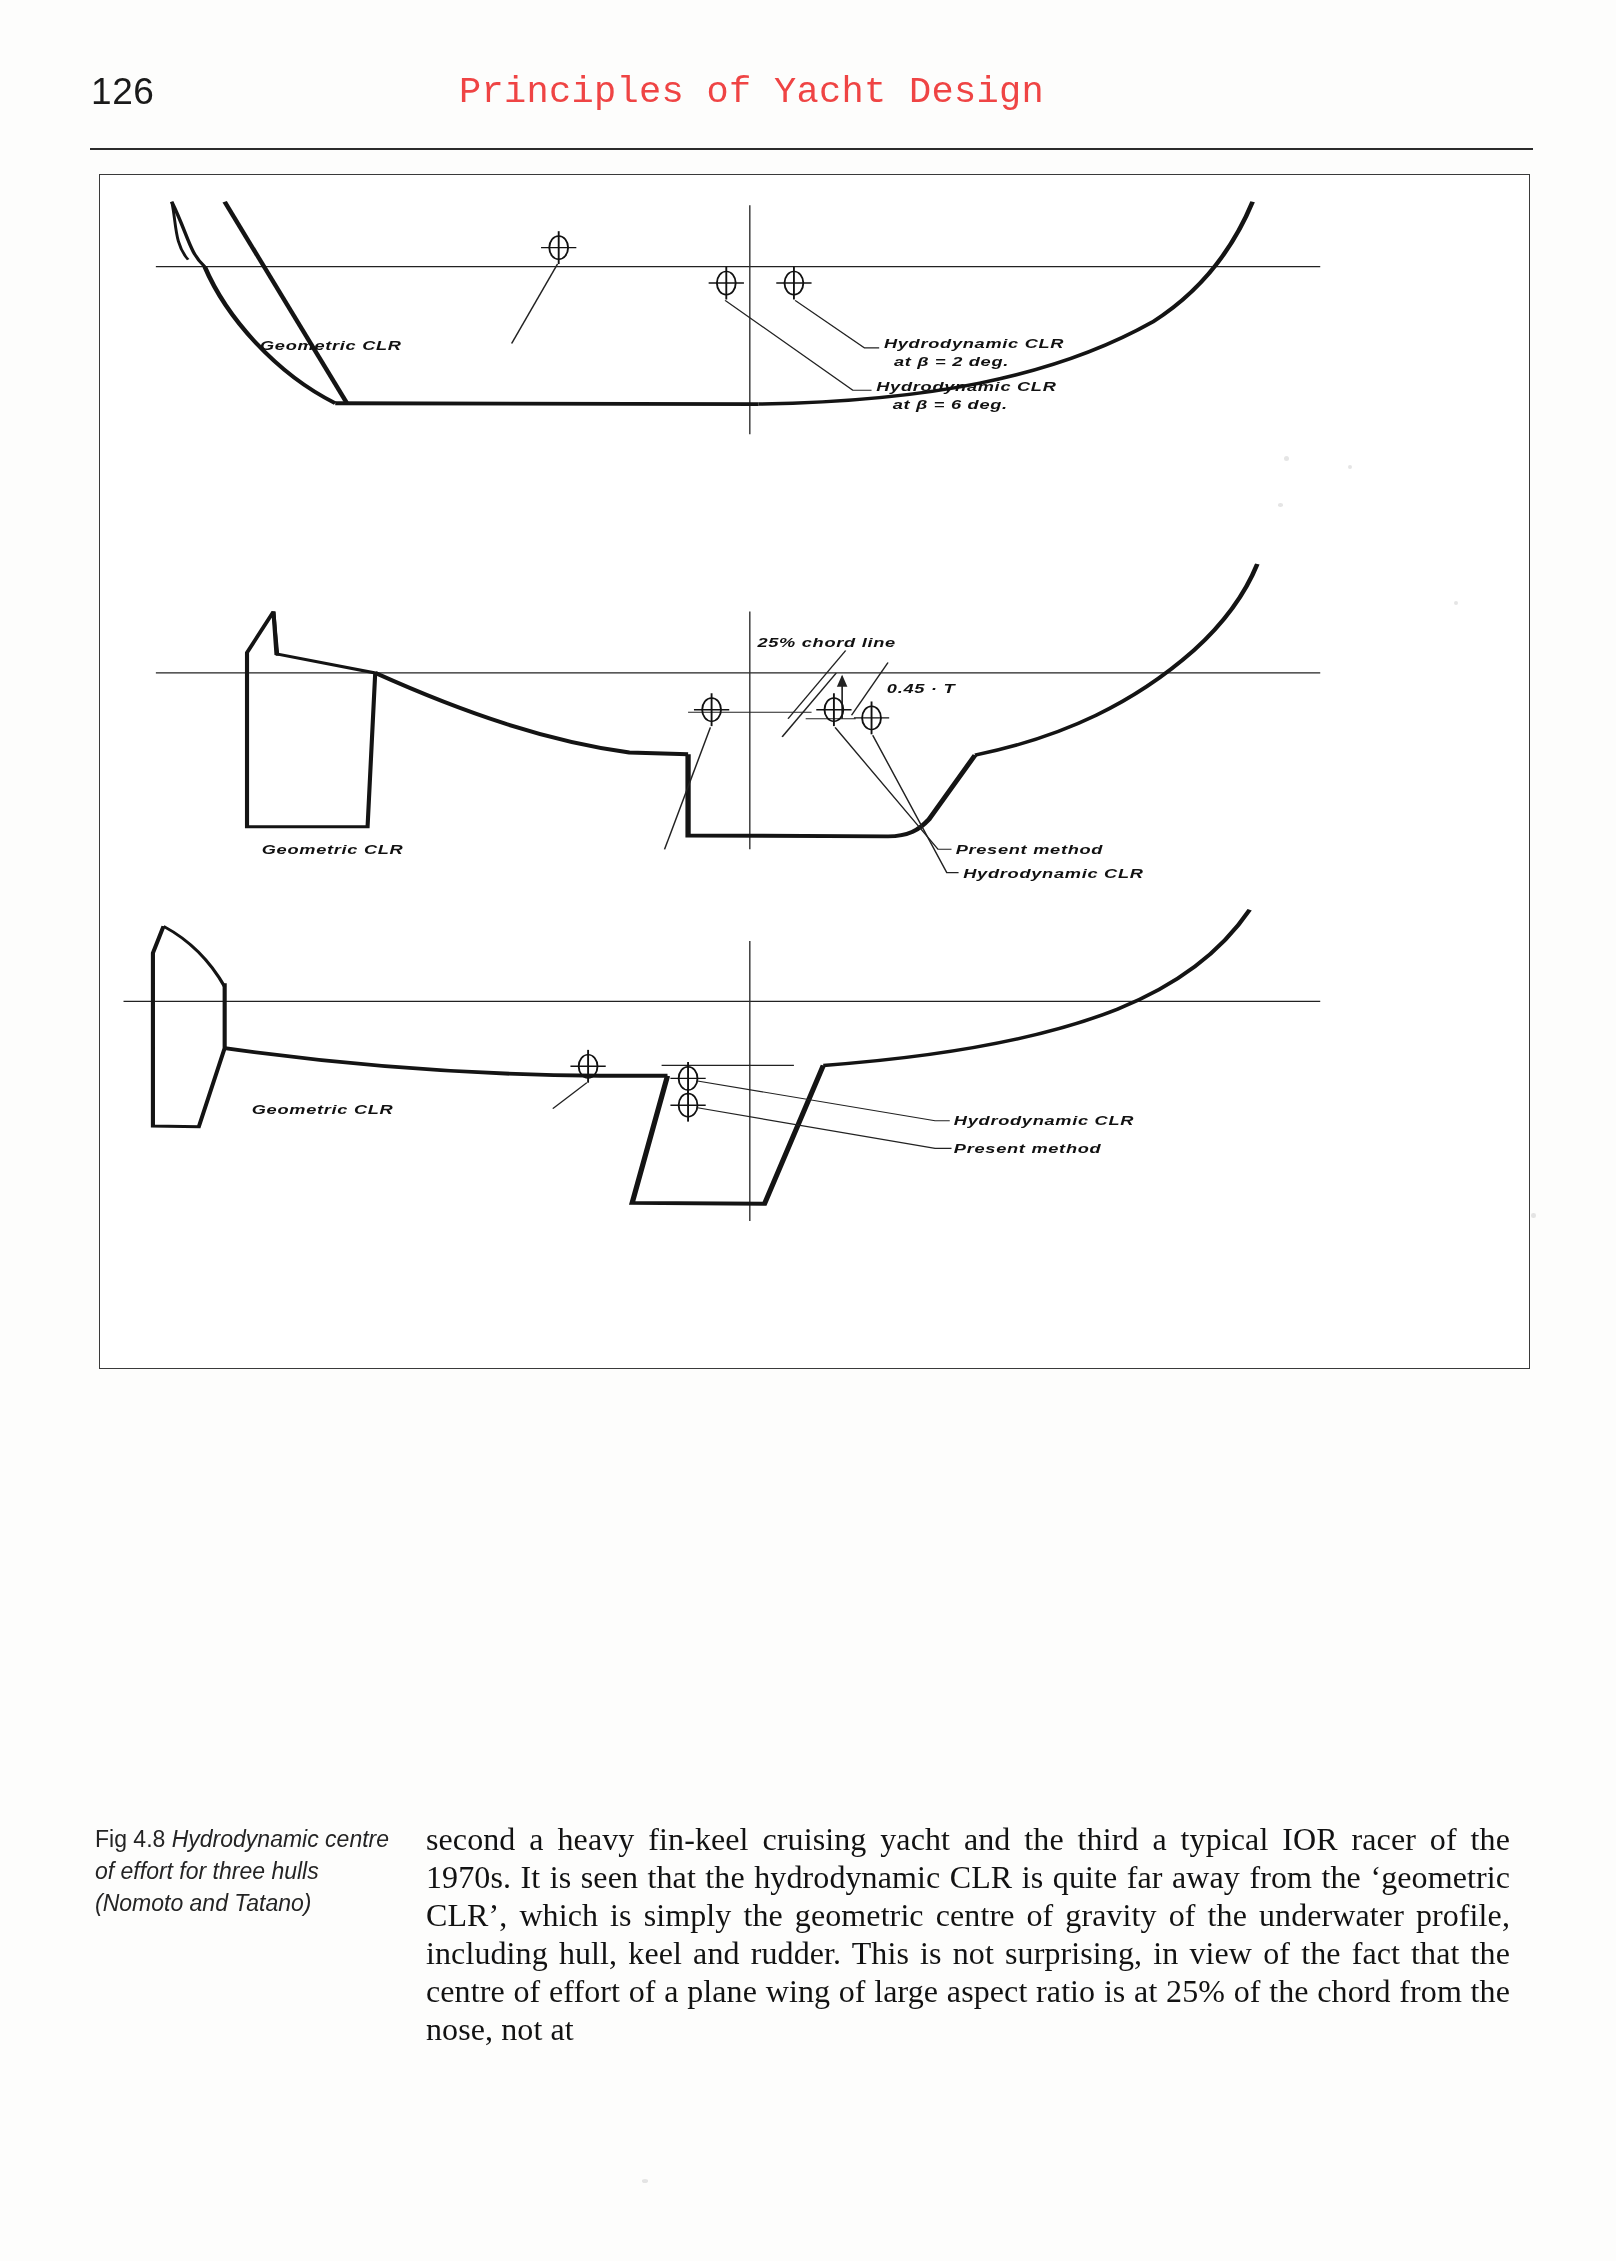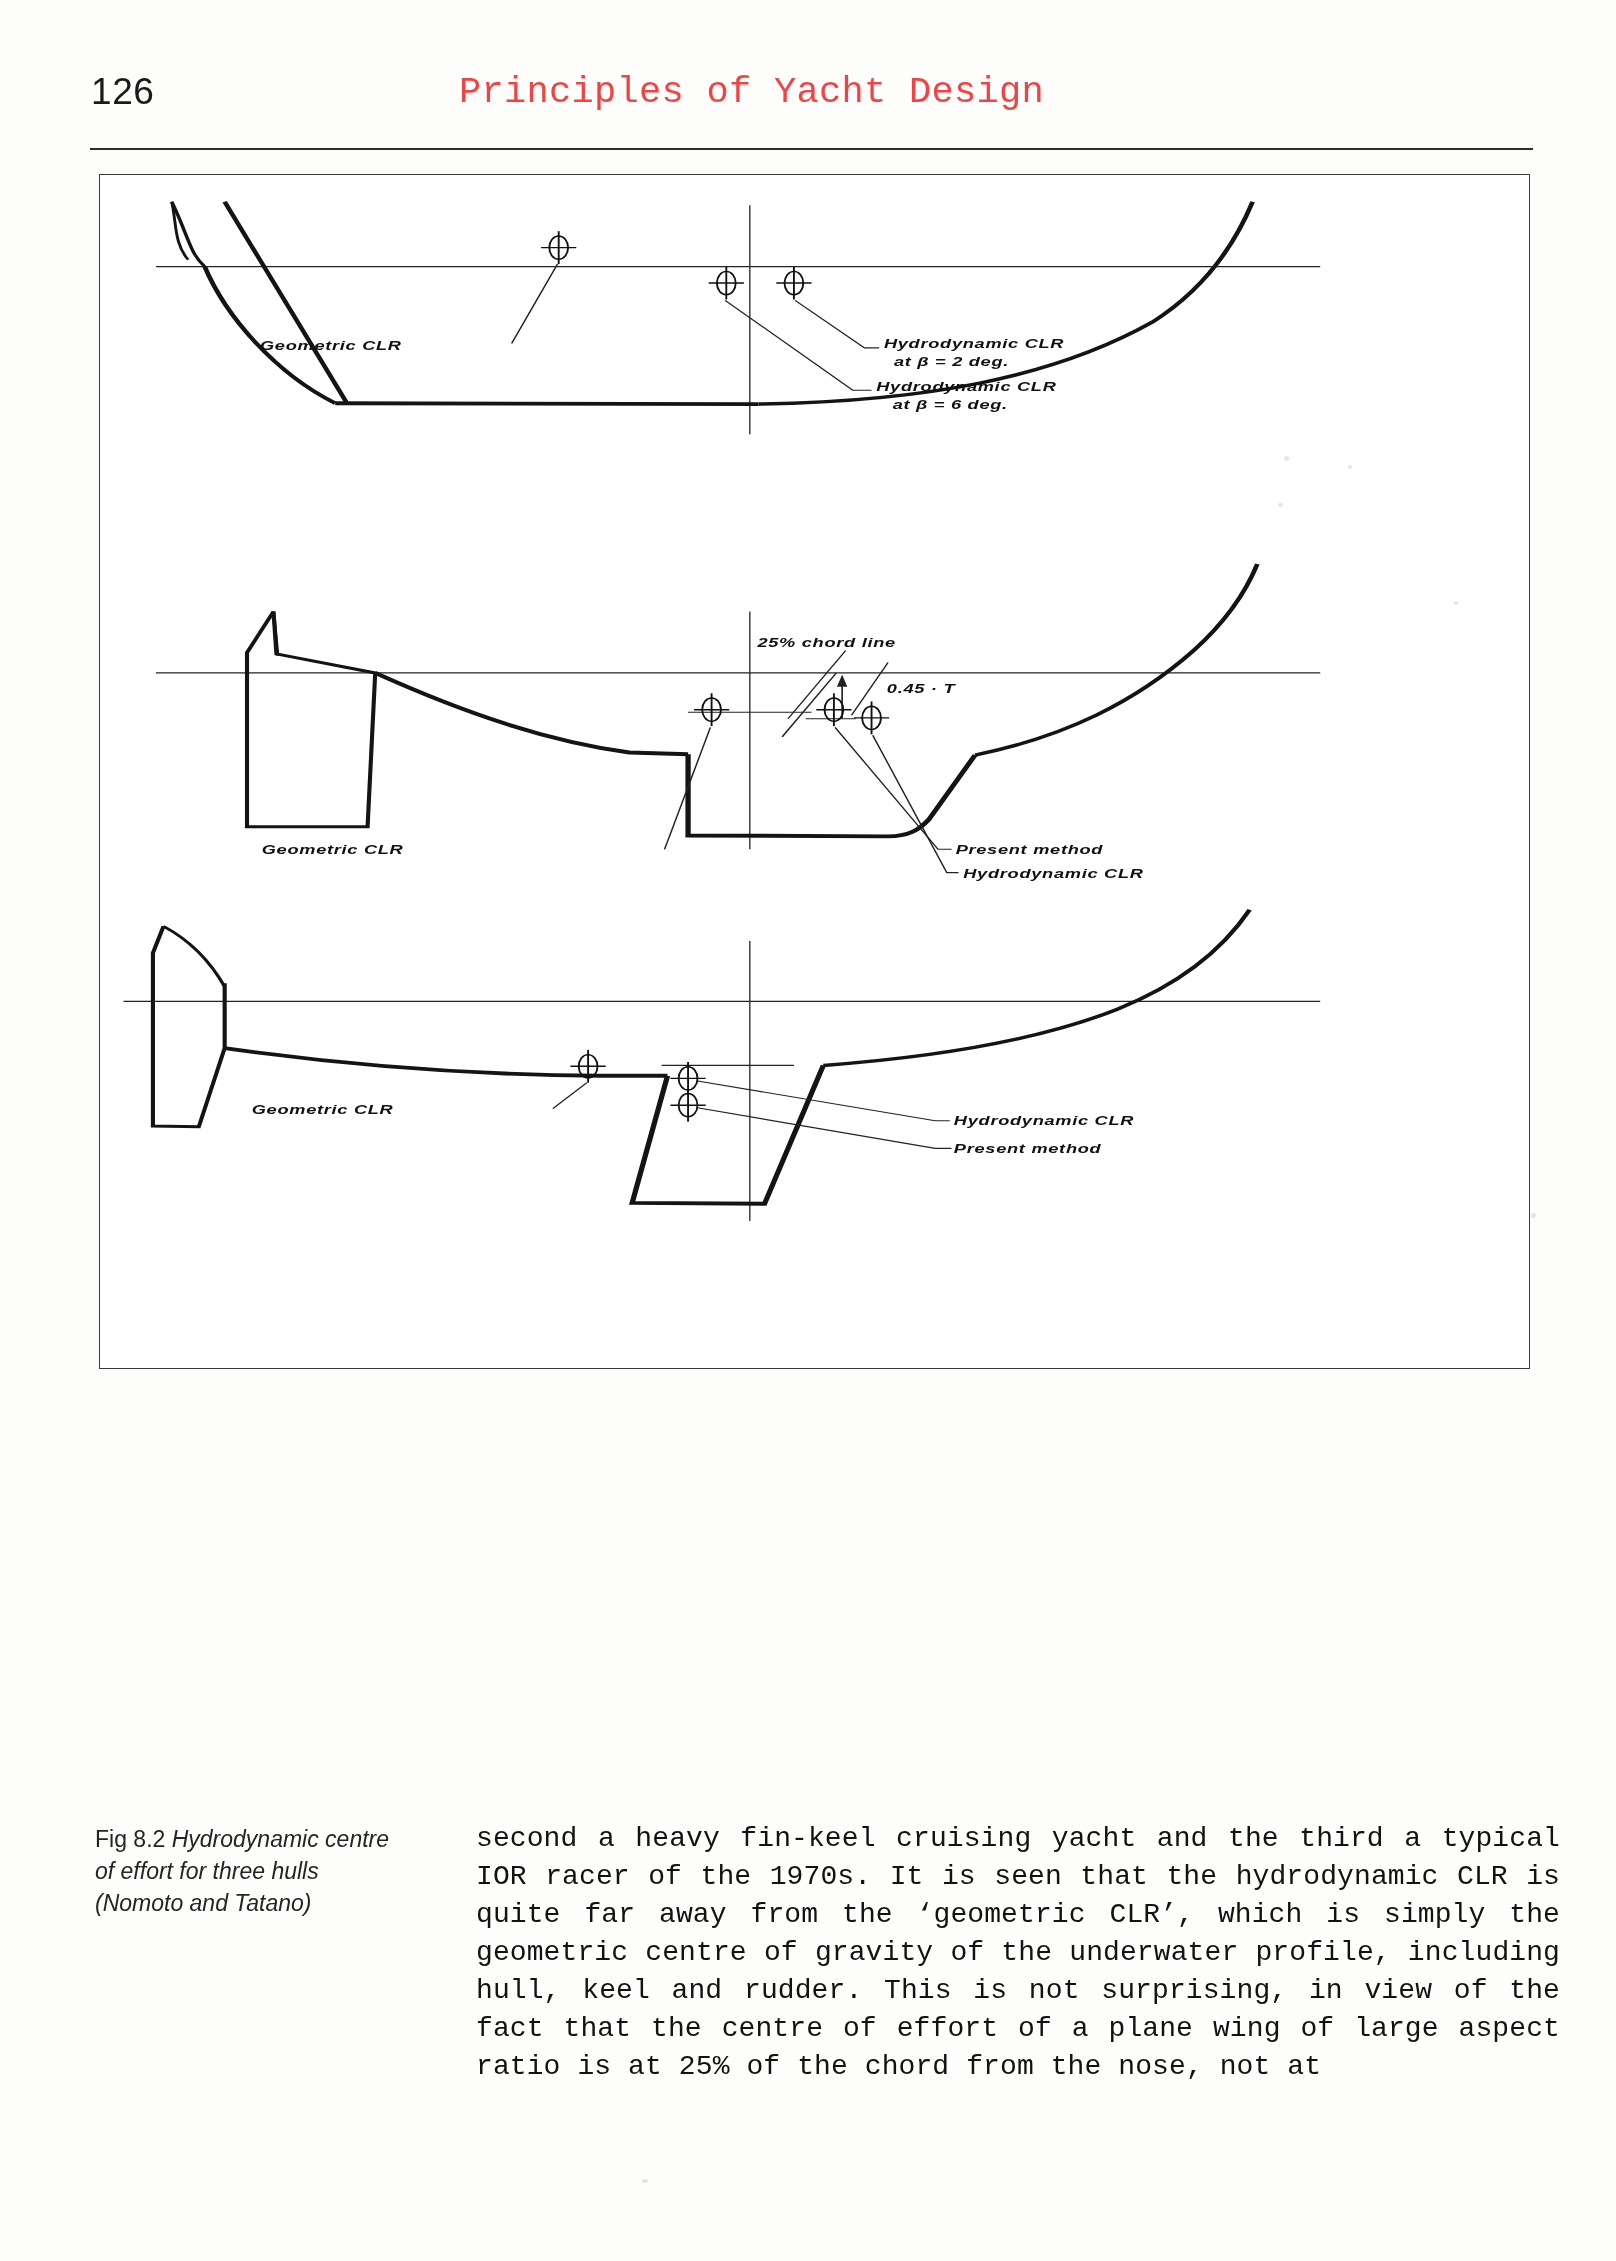--- a/index.html
+++ b/index.html
@@ -94,25 +94,25 @@
     font-family: "Liberation Sans", sans-serif;
     font-size: 23px;
     line-height: 32px;
     color: #242424;
   }
   .caption .cap-lead { font-style: normal; }
   .caption .cap-ital { font-style: italic; }
 
   .body-col {
     position: absolute;
-    left: 476px;
+    left: 426px;
     top: 1820px;
     width: 1084px;
-    font-family: Liberation Mono, monospace;
-    font-size: 28px;
+    font-family: Liberation Serif, serif;
+    font-size: 32px;
     line-height: 38px;
     text-align: justify;
     color: #121212;
     letter-spacing: 0.1px;
   }
   .body-col p { margin: 0; }
 
   
   .speck {
     position: absolute;
@@ -257,21 +257,21 @@
         <path d="M 1016 2158 L 1420 2252 L 1448 2252" fill="none" stroke="#222" stroke-width="2.6"></path>
 
         <text class="lbl" x="258" y="2172">Geometric  CLR</text>
         <text class="lbl" x="1452" y="2198">Hydrodynamic  CLR</text>
         <text class="lbl" x="1452" y="2262">Present  method</text>
       </g>
     </svg>
   </div>
 
   <div class="caption">
-    <span class="cap-lead">Fig 8.2 </span><span class="cap-ital">Hydrodynamic centre of effort for three hulls (Nomoto and Tatano)</span>
+    <span class="cap-lead">Fig 4.8 </span><span class="cap-ital">Hydrodynamic centre of effort for three hulls (Nomoto and Tatano)</span>
   </div>
 
   <div class="body-col">
     <p>second a heavy fin-keel cruising yacht and the third a typical IOR racer of the 1970s. It is seen that the hydrodynamic CLR is quite far away from the ‘geometric CLR’, which is simply the geometric centre of gravity of the underwater profile, including hull, keel and rudder. This is not surprising, in view of the fact that the centre of effort of a plane wing of large aspect ratio is at 25% of the chord from the nose, not at</p>
   </div>
 
   <div class="speck" style="left:1284px;top:456px;width:5.3px;height:5.3px;"></div>
   <div class="speck" style="left:1348px;top:465px;width:4.1px;height:4.1px;"></div>
   <div class="speck" style="left:1278px;top:503px;width:4.7px;height:3.5px;"></div>
   <div class="speck" style="left:1454px;top:601px;width:4.1px;height:4.1px;"></div>

